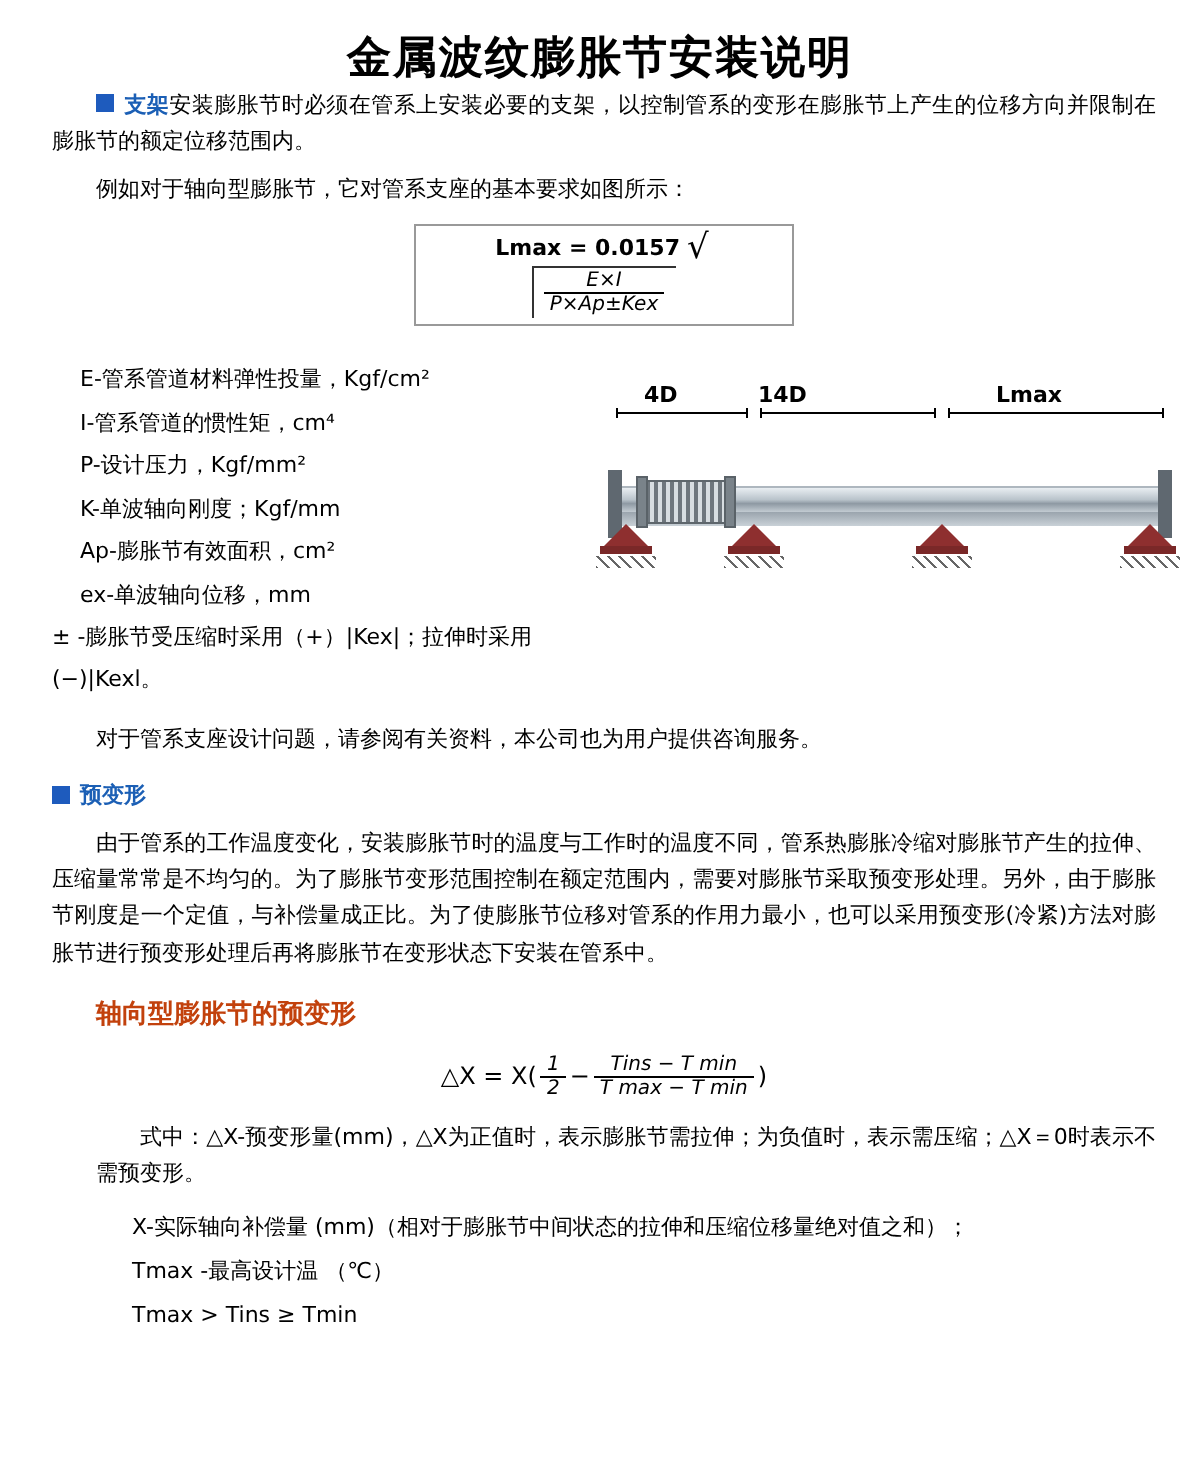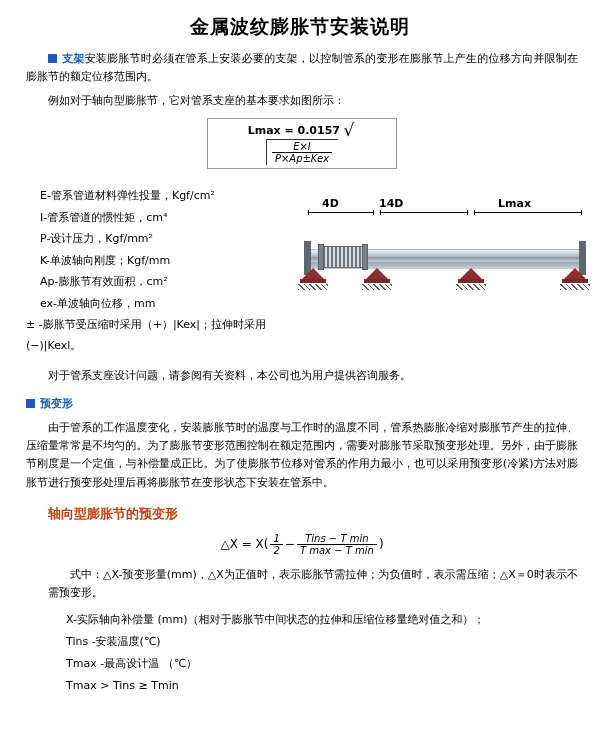--- a/index.html
+++ b/index.html
@@ -13,24 +13,24 @@
     position:relative;
   }
   .page{
     position:relative;
     width:600px;height:737px;
     padding:0;
     box-sizing:border-box;
   }
   .title{
     text-align:center;
-    font-size:19px;
+    font-size:22px;
     font-weight:bold;
     letter-spacing:1px;
-    margin:14px 0 10px 0;
+    margin:14px 0 0 0;
     color:#000;
   }
   .body{
     padding:0 22px 0 26px;
   }
   p{margin:0 0 6px 0;line-height:1.65;text-align:justify;}
   .indent{text-indent:2em;}
   .sq{
     display:inline-block;
     width:9px;height:9px;
@@ -292,19 +292,18 @@
     <div class="eqbox">
       <span class="inner">
         <span>△X = X(</span><span class="frac"><i class="num">1</i><i class="den">2</i></span><span>−</span><span class="frac"><i class="num">Tins − T min</i><i class="den">T max − T min</i></span><span>)</span>
       </span>
     </div>
 
     <p style="margin-left:22px;text-indent:2em;">式中：△X-预变形量(mm)，△X为正值时，表示膨胀节需拉伸；为负值时，表示需压缩；△X＝0时表示不需预变形。</p>
 
     <div class="list2">
       <div>X-实际轴向补偿量 (mm)（相对于膨胀节中间状态的拉伸和压缩位移量绝对值之和）；</div>
-      <div>Tins -安装温度(℃)</div>
       <div>Tmax -最高设计温 （℃）</div>
       <div>Tmax &gt; Tins ≥ Tmin</div>
     </div>
 
   </div>
 </div>
 
 </body></html>

